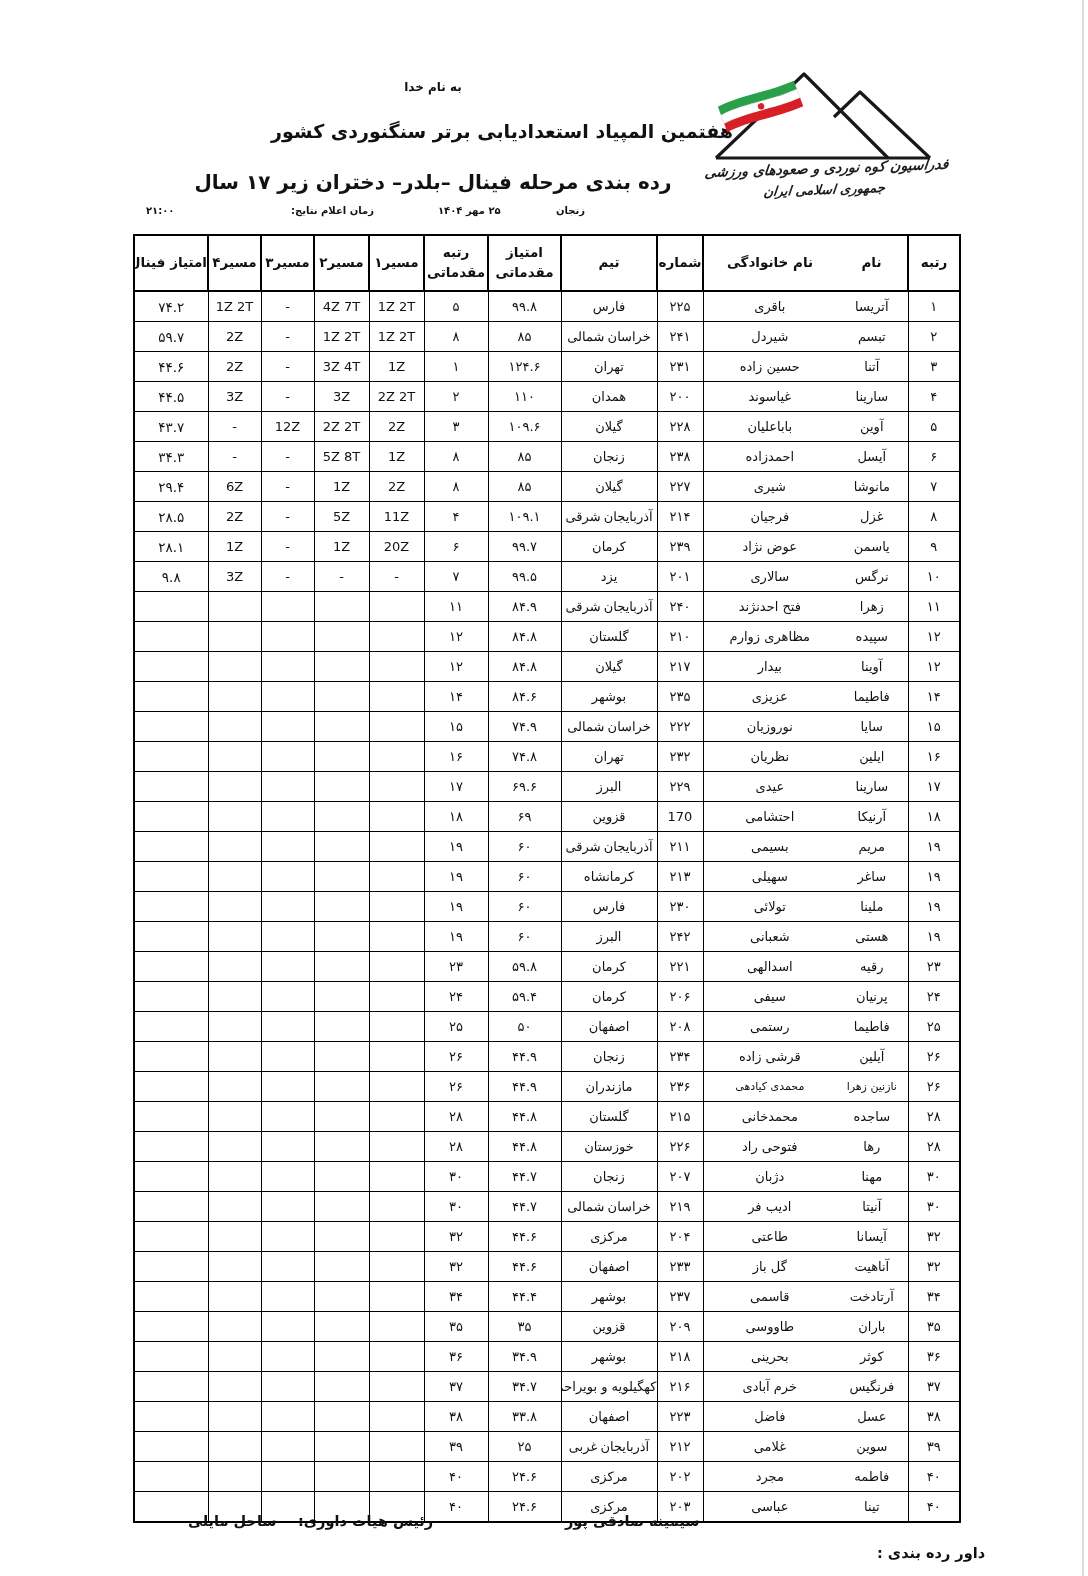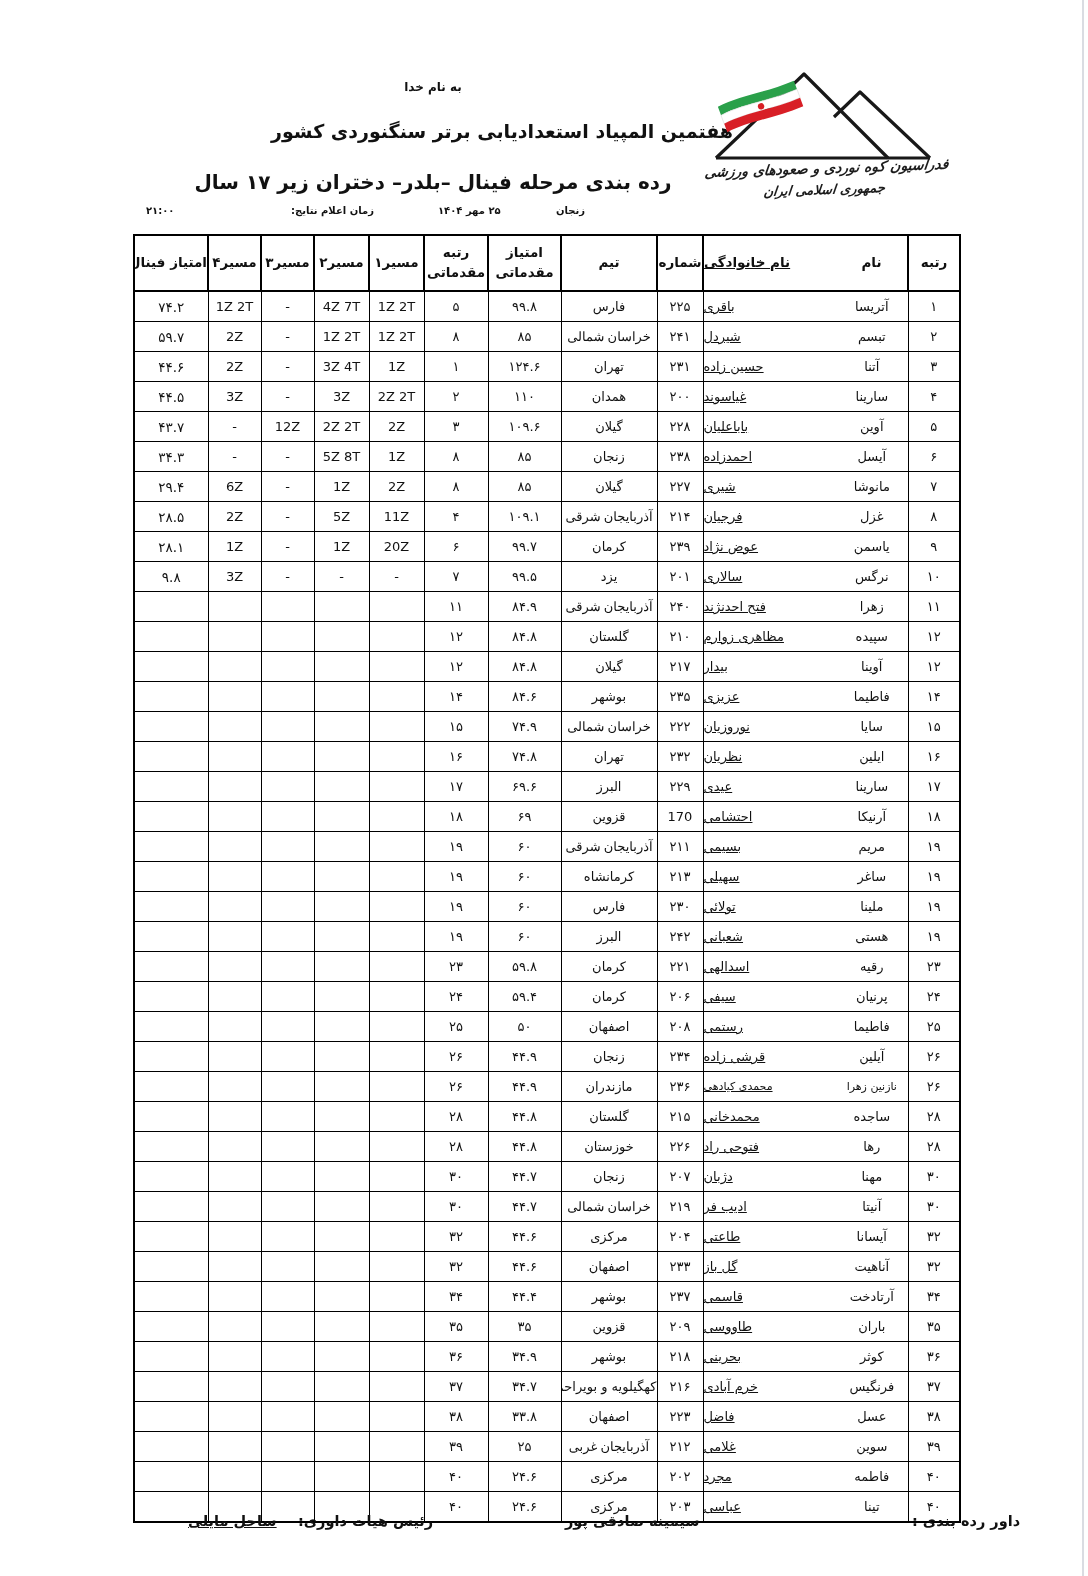--- a/index.html
+++ b/index.html
@@ -40,31 +40,31 @@
   .results th, .results td {
     border:1px solid #000; text-align:center; vertical-align:middle;
     padding:0; overflow:hidden; white-space:nowrap;
   }
   .results thead th { border-width:2px; height:54px; font-size:13.5px; font-weight:bold; line-height:1.45; }
   .results tbody td { height:29px; font-size:13px; }
   .results tbody td.final-cell { font-size:13.5px; }
   td.ltr, .ltr { direction:ltr; }
   .ncell { display:flex; width:100%; align-items:center; }
   .ncell .fn { width:35%; text-align:center; }
-  .ncell .ln { width:65%; text-align:left;text-decoration:underline; }
+  .ncell .ln { width:65%; text-align:center; }
   .ncell.tight { font-size:11px; }
   .team-sm { font-size:11.5px;font-family:Liberation Serif, serif; }
   .team-xs { font-size:9.5px; }
 
   
   .doc-footer span { position:absolute; top:1513px; font-size:14.5px; font-weight:bold; white-space:nowrap; }
-  .f-judge-label { left:912px; }
+  .f-judge-label { left:877px;margin-top:32px; }
   .f-judge      { left:565px; }
   .f-head-label { left:298px; }
-  .f-head       { left:188px;text-decoration:underline; }
+  .f-head       { left:188px; }
 </style>
 </head>
 <body>
 
 <div class="page">
 
   <div class="edge-line"></div>
 
   <div class="head-center">
     <div class="bismillah">به نام خدا</div>

